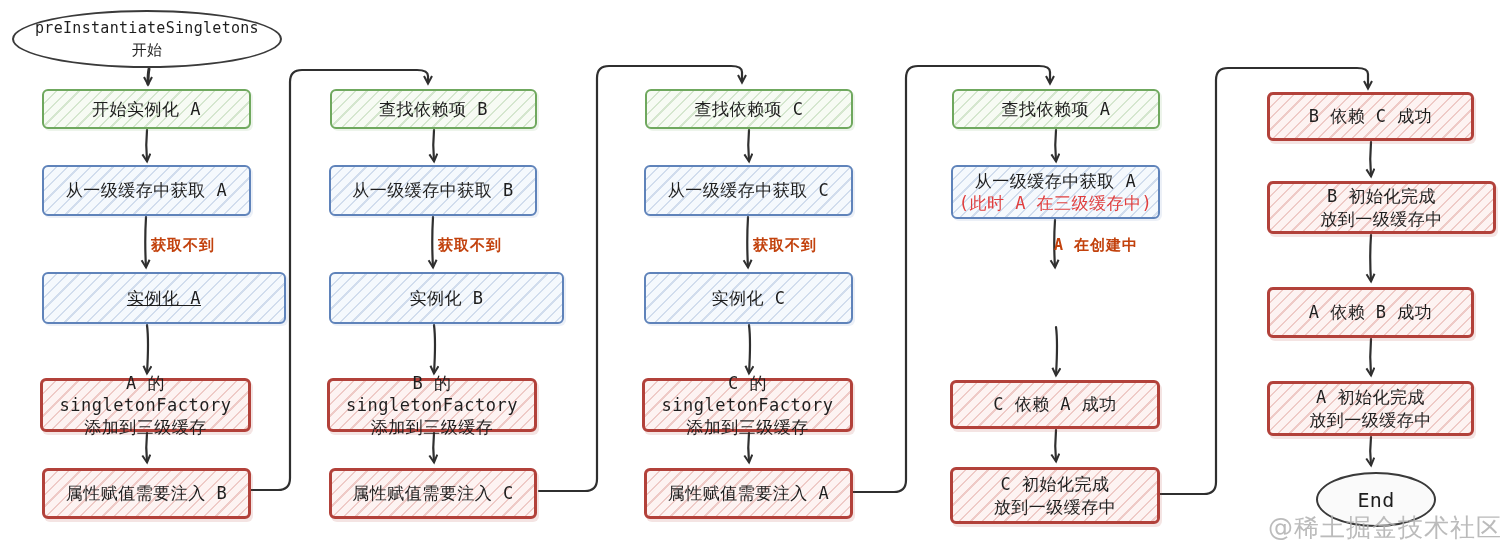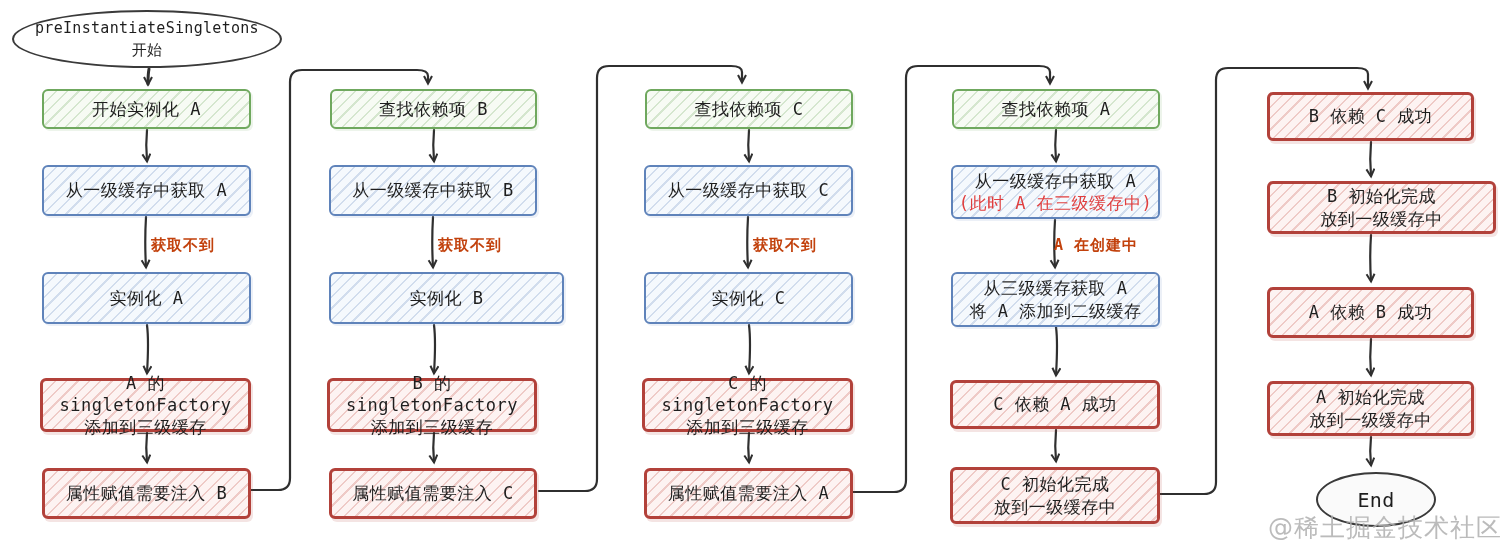--- a/index.html
+++ b/index.html
@@ -93,21 +93,21 @@
   </svg>
 
   <div class="ellipse" style="left:12px;top:10px;width:270px;height:58px;">
     <span>preInstantiateSingletons</span>
     <span>开始</span>
   </div>
 
   <div class="node green" style="left:42px;top:89px;width:209px;height:40px;">开始实例化 A</div>
   <div class="node blue" style="left:42px;top:165px;width:209px;height:51px;">从一级缓存中获取 A</div>
   <div class="edge-label" style="left:183px;top:236px;">获取不到</div>
-  <div class="node blue" style="left:42px;top:272px;width:209px;height:52px;">实例化 A</div>
+  <div class="node blue" style="left:42px;top:272px;width:244px;height:52px;text-decoration:underline;">实例化 A</div>
   <div class="node red" style="left:40px;top:378px;width:211px;height:54px;">A 的 singletonFactory
 添加到三级缓存</div>
   <div class="node red" style="left:42px;top:468px;width:209px;height:51px;">属性赋值需要注入 B</div>
 
   <div class="node green" style="left:330px;top:89px;width:207px;height:40px;">查找依赖项 B</div>
   <div class="node blue" style="left:329px;top:165px;width:208px;height:51px;">从一级缓存中获取 B</div>
   <div class="edge-label" style="left:470px;top:236px;">获取不到</div>
   <div class="node blue" style="left:329px;top:272px;width:235px;height:52px;">实例化 B</div>
   <div class="node red" style="left:327px;top:378px;width:210px;height:54px;">B 的 singletonFactory
 添加到三级缓存</div>
@@ -120,22 +120,20 @@
   <div class="node red" style="left:642px;top:378px;width:211px;height:54px;">C 的 singletonFactory
 添加到三级缓存</div>
   <div class="node red" style="left:644px;top:468px;width:209px;height:51px;">属性赋值需要注入 A</div>
 
   <div class="node green" style="left:952px;top:89px;width:208px;height:40px;">查找依赖项 A</div>
   <div class="node blue" style="left:951px;top:165px;width:209px;height:54px;">
     <span>从一级缓存中获取 A</span>
     <span class="subnote">(此时 A 在三级缓存中)</span>
   </div>
   <div class="edge-label" style="left:1096px;top:236px;">A 在创建中</div>
-  <div class="node blue" style="left:951px;top:272px;width:209px;height:55px;">从三级缓存获取 A
-将 A 添加到二级缓存</div>
   <div class="node red" style="left:950px;top:380px;width:210px;height:49px;">C 依赖 A 成功</div>
   <div class="node red" style="left:950px;top:467px;width:210px;height:57px;">C 初始化完成
 放到一级缓存中</div>
 
   <div class="node red" style="left:1267px;top:92px;width:207px;height:49px;">B 依赖 C 成功</div>
   <div class="node red" style="left:1267px;top:181px;width:229px;height:53px;">B 初始化完成
 放到一级缓存中</div>
   <div class="node red" style="left:1267px;top:287px;width:207px;height:51px;">A 依赖 B 成功</div>
   <div class="node red" style="left:1267px;top:381px;width:207px;height:55px;">A 初始化完成
 放到一级缓存中</div>

